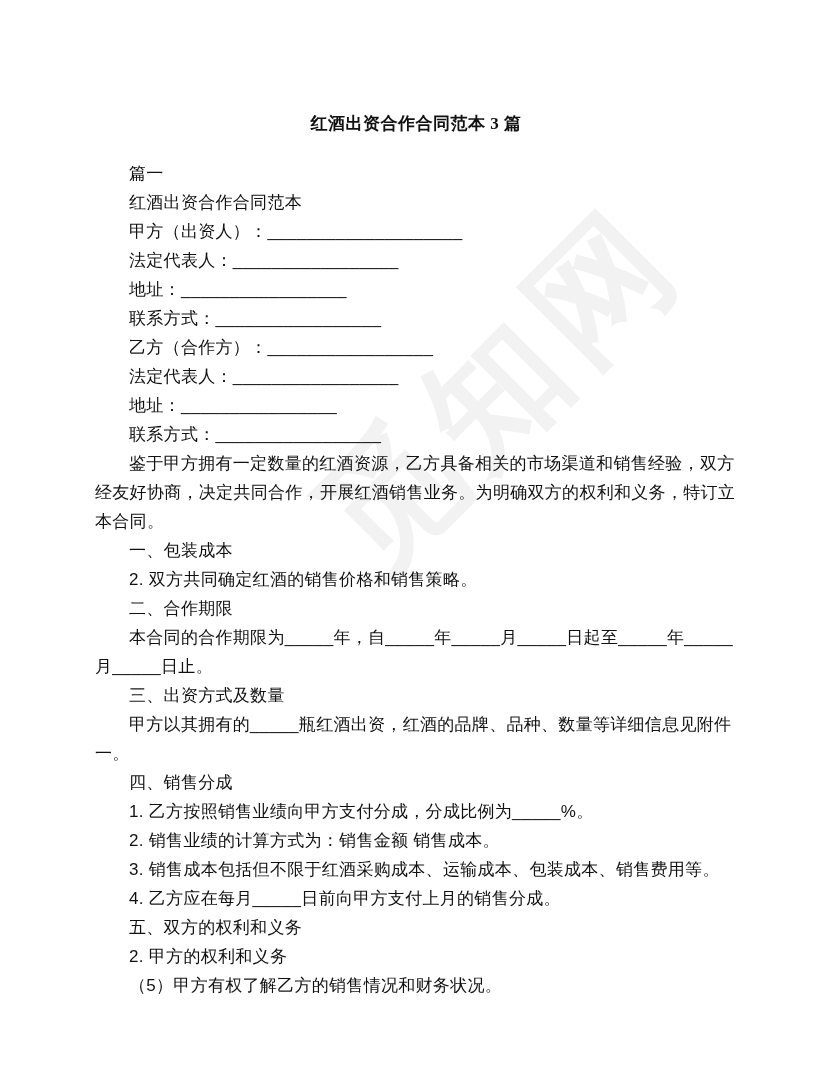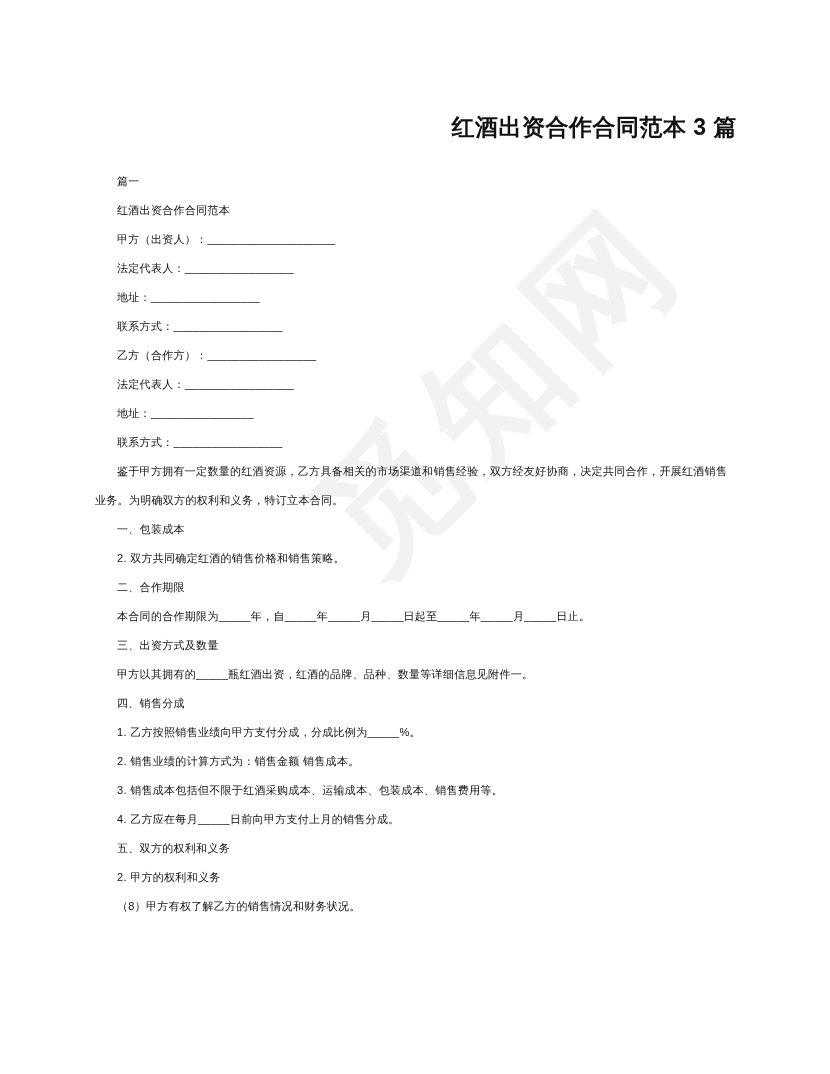--- a/index.html
+++ b/index.html
@@ -35,31 +35,32 @@
     white-space: nowrap;
   }
   .doc {
     position: absolute;
     top: 112px;
     left: 95px;
     right: 93px;
     z-index: 1;
   }
   .title {
-    font-size: 23px;
+    font-size: 17px;
     font-weight: 700;
-    text-align: right;
+    text-align: center;
     margin: 0 0 24px 0;
     letter-spacing: 0.5px;
+    font-family: Liberation Serif, serif;
   }
   .paragraphs {
     margin: 0;
   }
   .para {
-    font-size: 11px;
+    font-size: 17px;
     line-height: 29px;
     margin: 0;
     text-indent: 2em;
     font-weight: 500;
     letter-spacing: 0.3px;
     word-break: break-all;
   }
 </style>
 </head>
 <body>
@@ -86,15 +87,15 @@
       <p class="para">本合同的合作期限为_____年，自_____年_____月_____日起至_____年_____月_____日止。</p>
       <p class="para">三、出资方式及数量</p>
       <p class="para">甲方以其拥有的_____瓶红酒出资，红酒的品牌、品种、数量等详细信息见附件一。</p>
       <p class="para">四、销售分成</p>
       <p class="para">1. 乙方按照销售业绩向甲方支付分成，分成比例为_____%。</p>
       <p class="para">2. 销售业绩的计算方式为：销售金额 销售成本。</p>
       <p class="para">3. 销售成本包括但不限于红酒采购成本、运输成本、包装成本、销售费用等。</p>
       <p class="para">4. 乙方应在每月_____日前向甲方支付上月的销售分成。</p>
       <p class="para">五、双方的权利和义务</p>
       <p class="para">2. 甲方的权利和义务</p>
-      <p class="para">（8）甲方有权了解乙方的销售情况和财务状况。</p>
+      <p class="para">（5）甲方有权了解乙方的销售情况和财务状况。</p>
     </div>
 </div>
 
 </body></html>

